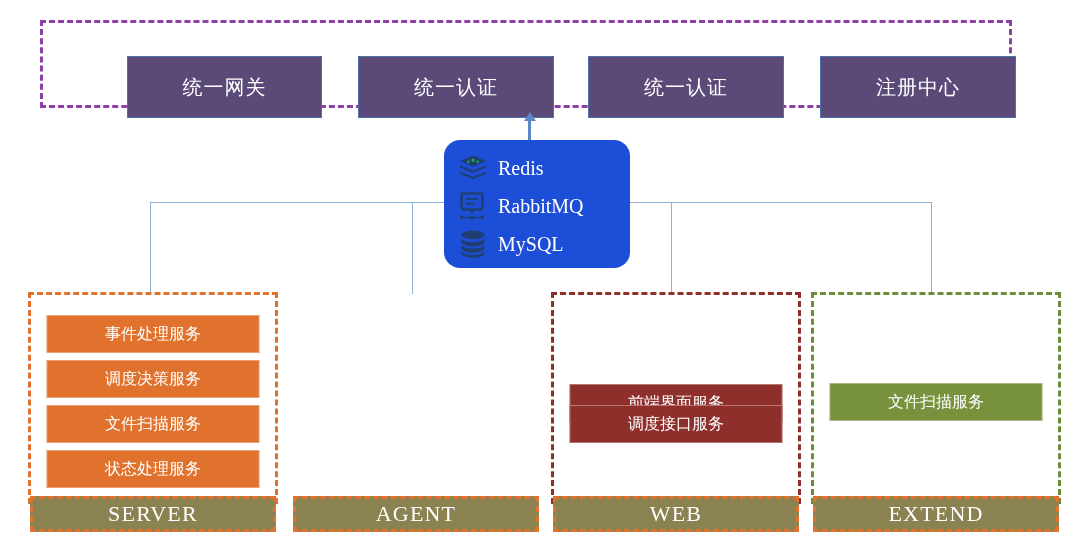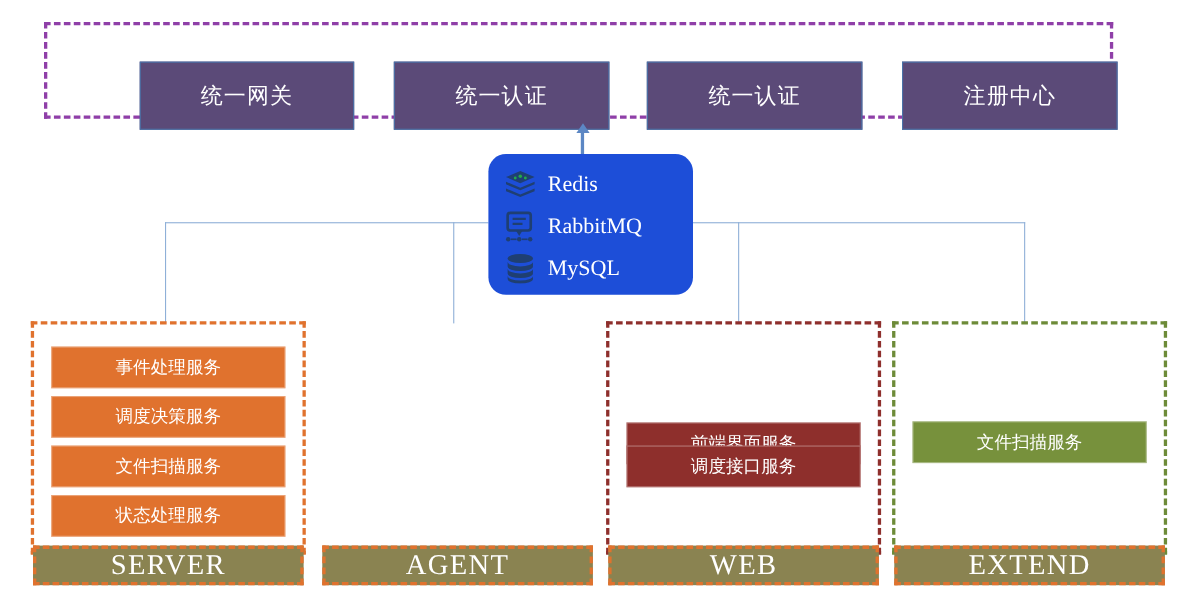--- a/index.html
+++ b/index.html
@@ -143,21 +143,21 @@
   .group-footer {
     position: absolute;
     height: 36px;
     background: #8a8351;
     border: 3px dashed #e0722e;
     box-sizing: border-box;
     display: flex;
     align-items: center;
     justify-content: center;
     color: #ffffff;
-    font-size: 26px;
+    font-size: 22px;
     letter-spacing: 1.2px;
   }
   .group-footer.f0 { left: 30px;  top: 496px; width: 246px; }
   .group-footer.f1 { left: 293px; top: 496px; width: 246px; }
   .group-footer.f2 { left: 553px; top: 496px; width: 246px; }
   .group-footer.f3 { left: 813px; top: 496px; width: 246px; }
 </style>
 </head>
 <body>
 

